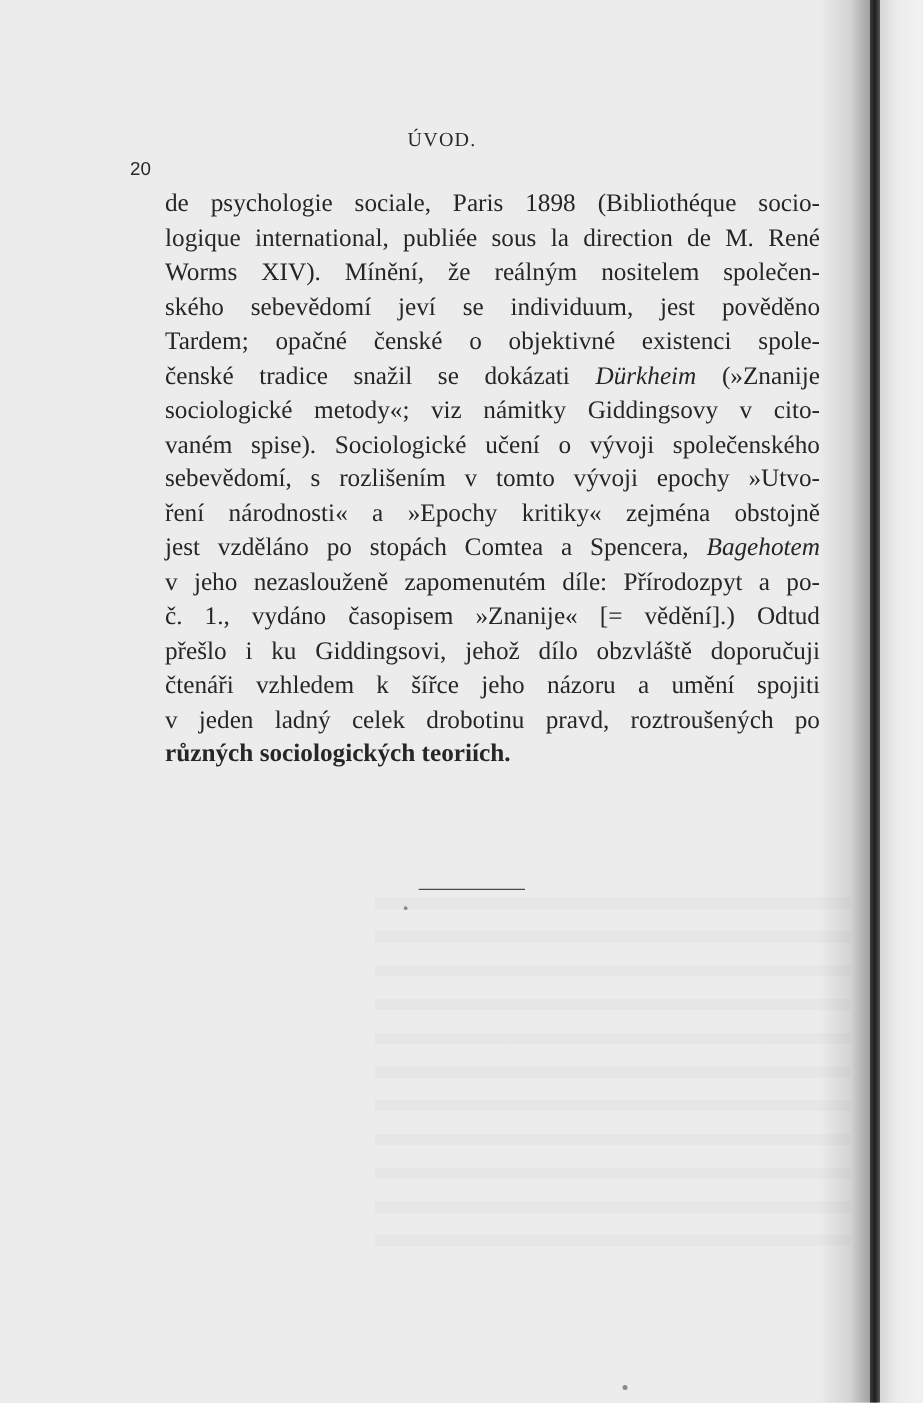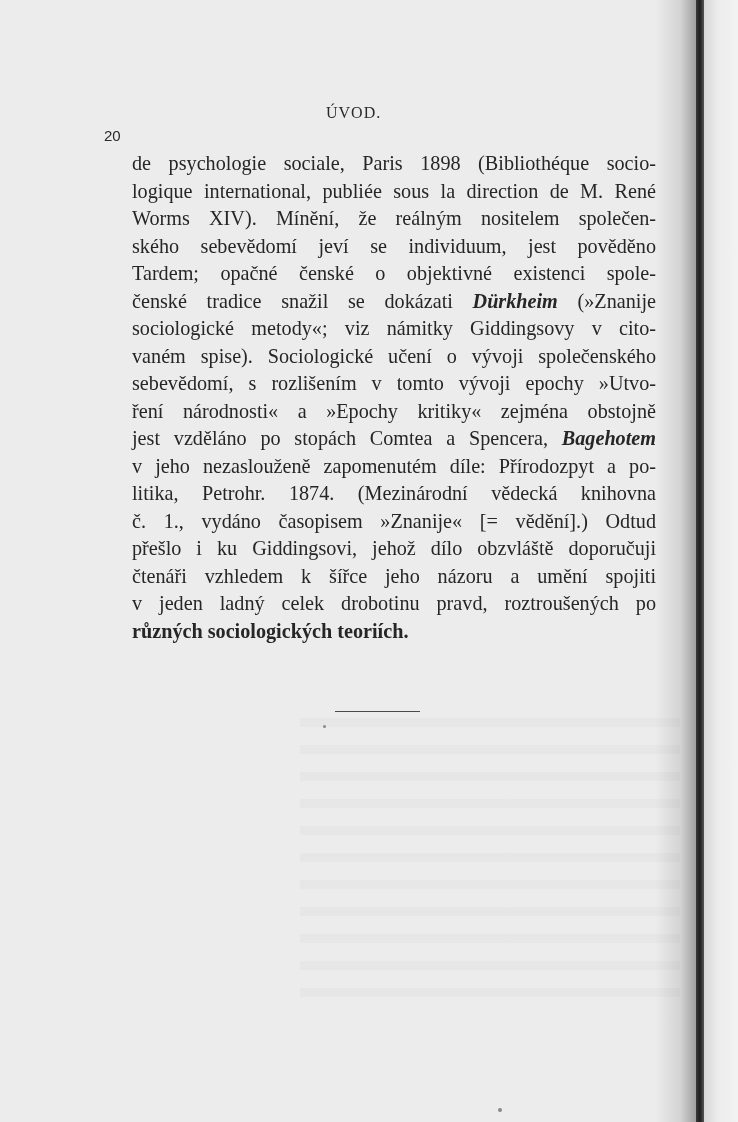--- a/index.html
+++ b/index.html
@@ -65,21 +65,21 @@
       line-height: 27.5px;
       margin-left: 26px;
     }
     .line {
       display: block;
       white-space: nowrap;
       text-align: justify;
       text-align-last: justify;
     }
     .line.last { text-align-last: left; font-weight: bold; }
-    .line i { font-style: italic; font-weight: bold; }
+    .line i { font-style: italic; }
     .separator {
       position: absolute;
       left: 335px;
       top: 711px;
       width: 85px;
       height: 1px;
       background: #4a4a4a;
     }
     .speck {
       position: absolute;
@@ -112,21 +112,20 @@
     <span class="line">Worms XIV). Mínění, že reálným nositelem společen-</span>
     <span class="line">ského sebevědomí jeví se individuum, jest pověděno</span>
     <span class="line">Tardem; opačné čenské o objektivné existenci spole-</span>
     <span class="line"><span>čenské tradice snažil se dokázati </span><i>Dürkheim</i><span> (»Znanije</span></span>
     <span class="line">sociologické metody«; viz námitky Giddingsovy v cito-</span>
     <span class="line">vaném spise). Sociologické učení o vývoji společenského</span>
     <span class="line">sebevědomí, s rozlišením v tomto vývoji epochy »Utvo-</span>
     <span class="line">ření národnosti« a »Epochy kritiky« zejména obstojně</span>
     <span class="line"><span>jest vzděláno po stopách Comtea a Spencera, </span><i>Bagehotem</i><span></span></span>
     <span class="line">v jeho nezaslouženě zapomenutém díle: Přírodozpyt a po-</span>
-    <span class="line">litika, Petrohr. 1874. (Mezinárodní vědecká knihovna</span>
     <span class="line">č. 1., vydáno časopisem »Znanije« [= vědění].) Odtud</span>
     <span class="line">přešlo i ku Giddingsovi, jehož dílo obzvláště doporučuji</span>
     <span class="line">čtenáři vzhledem k šířce jeho názoru a umění spojiti</span>
     <span class="line">v jeden ladný celek drobotinu pravd, roztroušených po</span>
     <span class="line last">různých sociologických teoriích.</span>
   </div>
 
   <div class="separator"></div>
   <div class="speck" style="left:498px; top:1108px;"></div>
   <div class="speck" style="left:323px; top:725px; width:3px; height:3px;"></div>

